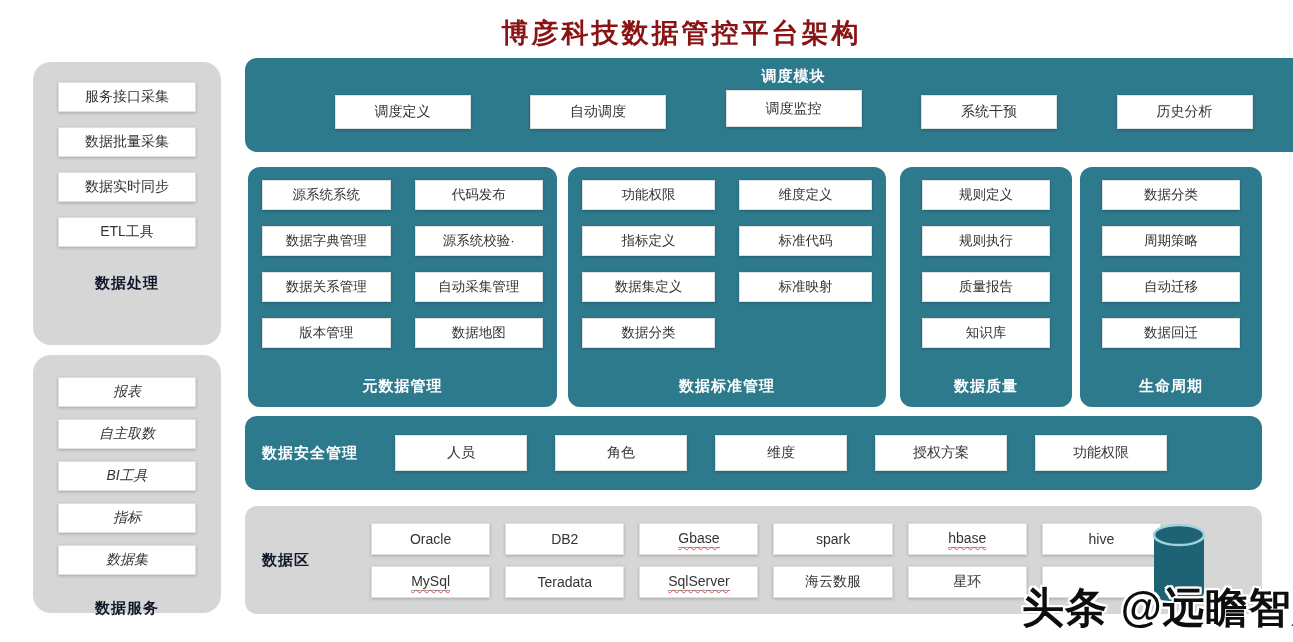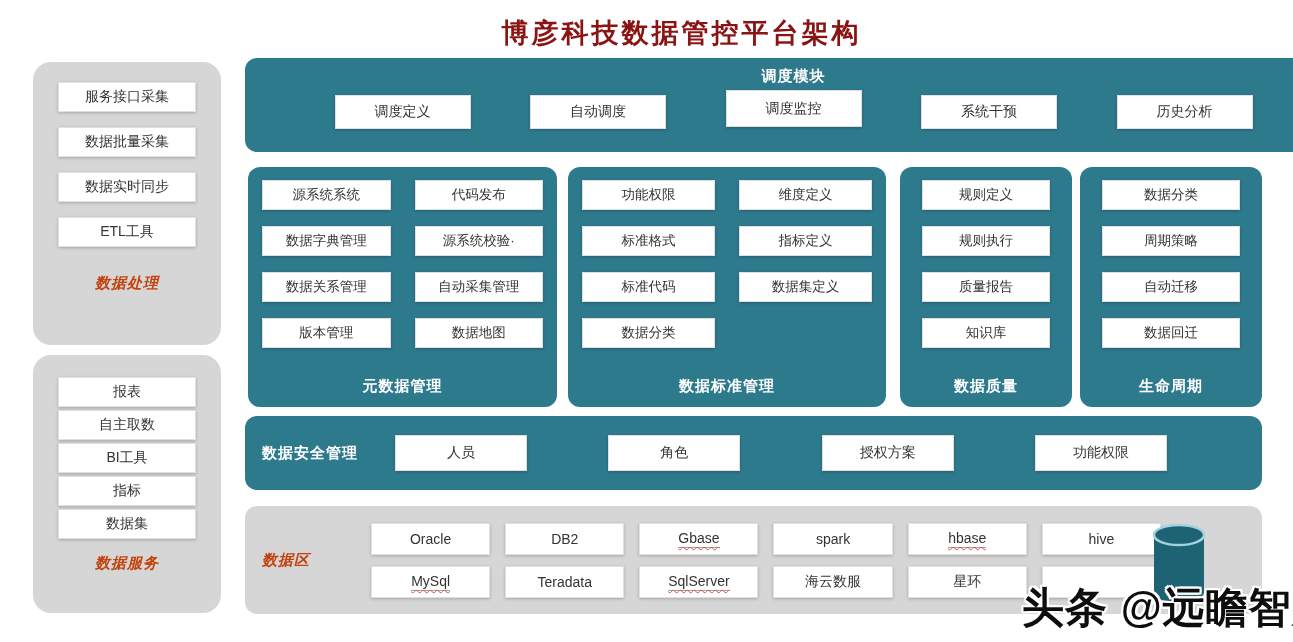--- a/index.html
+++ b/index.html
@@ -41,36 +41,36 @@
     border: 1px solid #e0e0e0;
     box-shadow: 0 1px 3px rgba(0,0,0,0.22);
     display: flex;
     align-items: center;
     justify-content: center;
     font-size: 14px;
     color: #333333;
     white-space: nowrap;
   }
   .band-label-light { color: #ffffff; font-weight: bold; font-size: 15px; letter-spacing: 1px; }
-  .band-label-dark  { color: #c2410c; font-weight: bold; font-size: 15px; letter-spacing: 1px; font-style: italic; }
+  .band-label-dark  { color: #0f172a; font-weight: bold; font-size: 15px; letter-spacing: 1px; }
 
   
   .side-panel {
     left: 33px; width: 188px;
     display: flex;
     flex-direction: column;
     align-items: center;
     border-radius: 18px;
   }
   .side-panel .btn { width: 138px; height: 30px; flex: none; }
   .side-panel .panel-label { margin-top: 12px; }
   #panel-proc { top: 62px; height: 283px; padding-top: 20px; }
   #panel-proc .btn { margin-bottom: 15px; }
   #panel-serv { top: 355px; height: 258px; padding-top: 22px; }
-  #panel-serv .btn { margin-bottom: 3px; }
+  #panel-serv .btn { margin-bottom: 12px; font-style: italic; }
 
   
   #sched { left: 245px; top: 58px; width: 1097px; height: 94px; }
   #sched .band-title { text-align: center; padding-top: 9px; }
   #sched .row {
     display: flex;
     justify-content: space-evenly;
     align-items: flex-start;
     margin-top: 9px;
     padding: 0 30px;
@@ -203,24 +203,24 @@
       <div class="btn">版本管理</div>
       <div class="btn">数据地图</div>
     </div>
     <div class="panel-label band-label-light">元数据管理</div>
   </div>
 
   <div class="teal-band mid-panel" id="mp2">
     <div class="mid-grid">
       <div class="btn">功能权限</div>
       <div class="btn">维度定义</div>
-      <div class="btn">标准格式</div>
       <div class="btn">指标定义</div>
       <div class="btn">标准代码</div>
       <div class="btn">数据集定义</div>
+      <div class="btn">标准映射</div>
       <div class="btn">数据分类</div>
     </div>
     <div class="panel-label band-label-light">数据标准管理</div>
   </div>
 
   <div class="teal-band mid-panel" id="mp3">
     <div class="mid-col">
       <div class="btn">规则定义</div>
       <div class="btn">规则执行</div>
       <div class="btn">质量报告</div>
@@ -237,20 +237,21 @@
       <div class="btn">数据回迁</div>
     </div>
     <div class="panel-label band-label-light">生命周期</div>
   </div>
 
   <div class="teal-band" id="security">
     <div class="band-label-light">数据安全管理</div>
     <div class="row">
       <div class="btn">人员</div>
       <div class="btn">角色</div>
+      <div class="btn">维度</div>
       <div class="btn">授权方案</div>
       <div class="btn">功能权限</div>
     </div>
   </div>
 
   <div class="gray-panel" id="datazone">
     <div class="band-label-dark">数据区</div>
     <div class="grid">
       <div class="btn">
           <span>Oracle</span>

